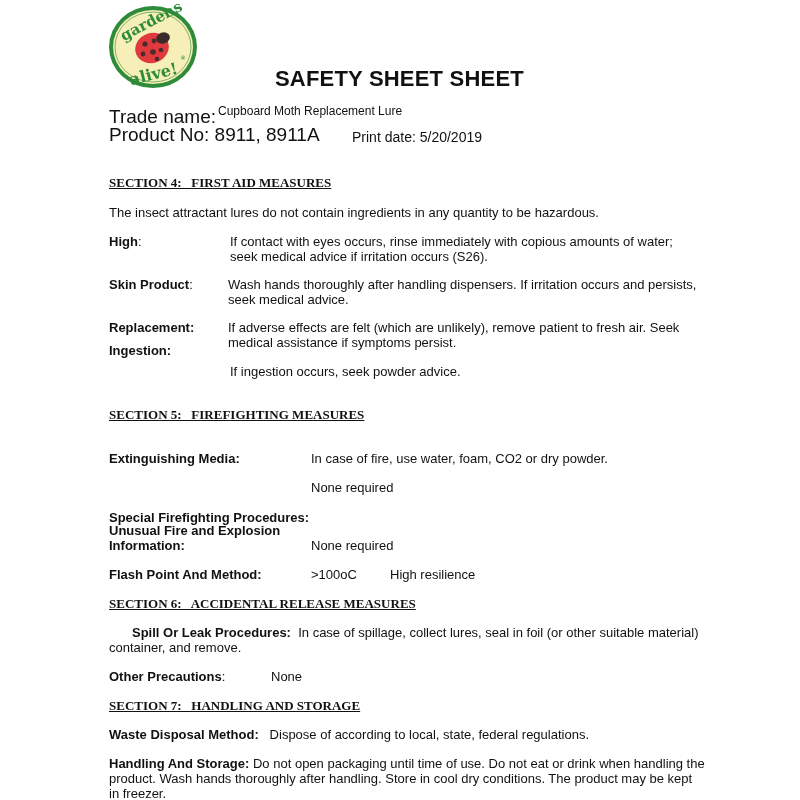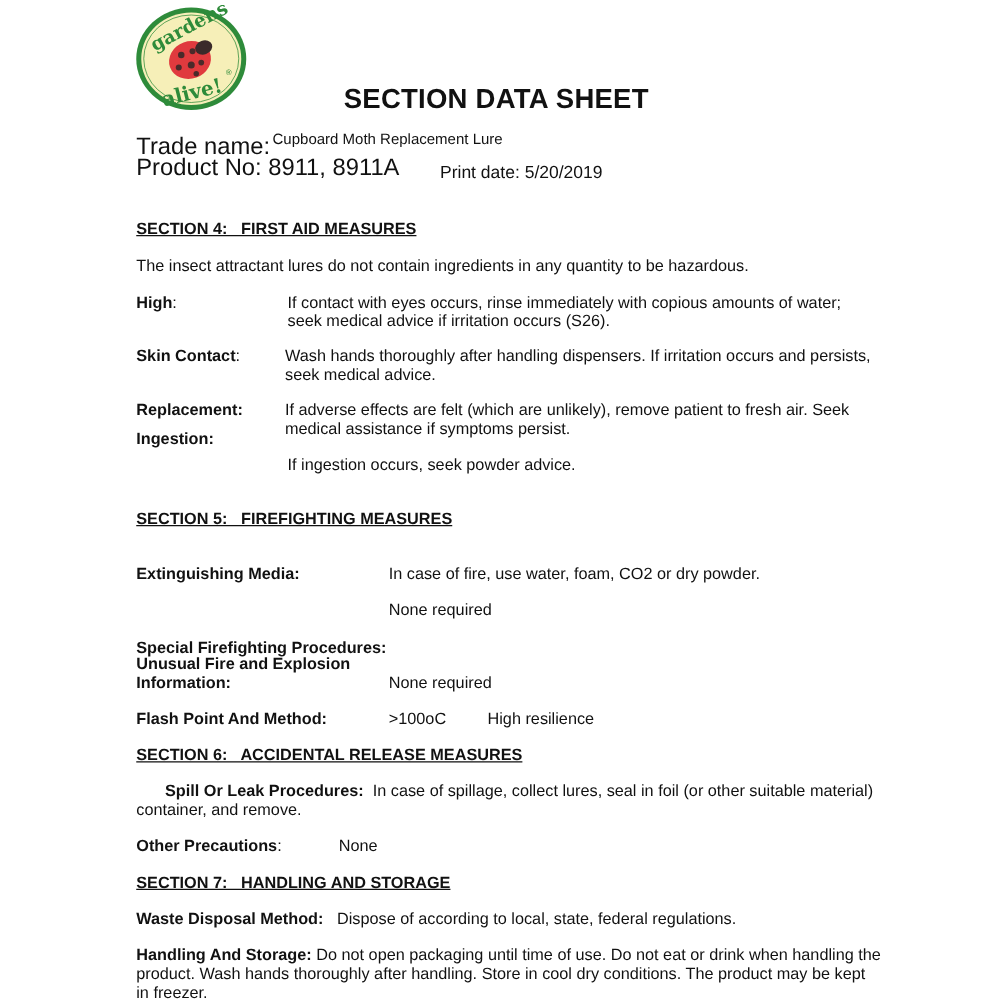--- a/index.html
+++ b/index.html
@@ -5,21 +5,21 @@
   html, body { margin: 0; padding: 0; background: #ffffff; }
   body { width: 800px; height: 800px; position: relative; overflow: hidden;
          font-family: "Liberation Sans", sans-serif; color: #111; }
   .abs { position: absolute; }
   .logo { left: 107px; top: 4px; width: 92px; height: 86px; }
   .title { left: 275px; top: 66px; font-size: 22px; font-weight: bold; letter-spacing: 0.2px; }
   .trade { left: 109px; top: 104px; font-size: 19px; white-space: nowrap; }
   .trade .small { font-size: 12px; vertical-align: 8px; margin-left: 2px; }
   .product { left: 109px; top: 124px; font-size: 19px; white-space: nowrap; }
   .printdate { left: 352px; top: 129px; font-size: 14px; white-space: nowrap; }
-  .sec { left: 109px; font-size: 13px; font-weight: bold; text-decoration: underline; white-space: pre; }
+  .sec { left: 109px; font-size: 13px; font-weight: bold; text-decoration: underline; white-space: pre; font-family: Liberation Serif, serif; }
   .txt { font-size: 13px; line-height: 15px; }
   .lbl { font-weight: bold; }
   .row { left: 109px; font-size: 13px; line-height: 15px; }
 </style>
 </head>
 <body>
 
 <div class="abs logo">
   <svg width="92" height="86" viewBox="0 0 92 86">
     <ellipse cx="46" cy="43" rx="44" ry="41" fill="#2e8b3a"></ellipse>
@@ -34,21 +34,21 @@
     <circle cx="46" cy="48" r="2.8" fill="#4a2a2a"></circle>
     <circle cx="54" cy="46" r="2.3" fill="#4a2a2a"></circle>
     <circle cx="50" cy="55" r="2.2" fill="#4a2a2a"></circle>
 
     <text x="14" y="30" font-family="DejaVu Serif, serif" font-weight="bold" font-size="15" fill="#2e8b3a" transform="rotate(-28 30 28)">gardens</text>
     <text x="22" y="76" font-family="DejaVu Serif, serif" font-weight="bold" font-size="16" fill="#2e8b3a" transform="rotate(-14 44 70)">alive!</text>
     <text x="73" y="56" font-family="DejaVu Sans, sans-serif" font-size="6" fill="#2e8b3a">®</text>
   </svg>
 </div>
 
-<div class="abs title">SECTION DATA SHEET</div>
+<div class="abs title">SAFETY SHEET SHEET</div>
 
 <div class="abs trade">
   <span>Trade name:</span><span class="small">Cupboard Moth Replacement Lure</span>
 </div>
 
 <div class="abs product">
   <span>Product No:</span>
   <span>8911, 8911A</span>
 </div>
 
@@ -59,21 +59,21 @@
 
 <div class="abs sec" style="top:175px;">SECTION 4:   FIRST AID MEASURES</div>
 <div class="abs row" style="top:205px;">The insect attractant lures do not contain ingredients in any quantity to be hazardous.</div>
 
 <div class="abs row" style="top:234px;">
   <span class="lbl">High</span><span>:</span>
 </div>
 <div class="abs txt" style="left:230px; top:234px; width:470px;">If contact with eyes occurs, rinse immediately with copious amounts of water; seek medical advice if irritation occurs (S26).</div>
 
 <div class="abs row" style="top:277px;">
-  <span class="lbl">Skin Contact</span><span>:</span>
+  <span class="lbl">Skin Product</span><span>:</span>
 </div>
 <div class="abs txt" style="left:228px; top:277px; width:470px;">Wash hands thoroughly after handling dispensers.  If irritation occurs and persists, seek medical advice.</div>
 
 <div class="abs row lbl" style="top:320px;">Replacement:</div>
 <div class="abs txt" style="left:228px; top:320px; width:460px;">If adverse effects are felt (which are unlikely), remove patient to fresh air.  Seek medical assistance if symptoms persist.</div>
 
 <div class="abs row lbl" style="top:343px;">Ingestion:</div>
 <div class="abs txt" style="left:230px; top:364px;">If ingestion occurs, seek powder advice.</div>
 
 <div class="abs sec" style="top:407px;">SECTION 5:   FIREFIGHTING MEASURES</div>

